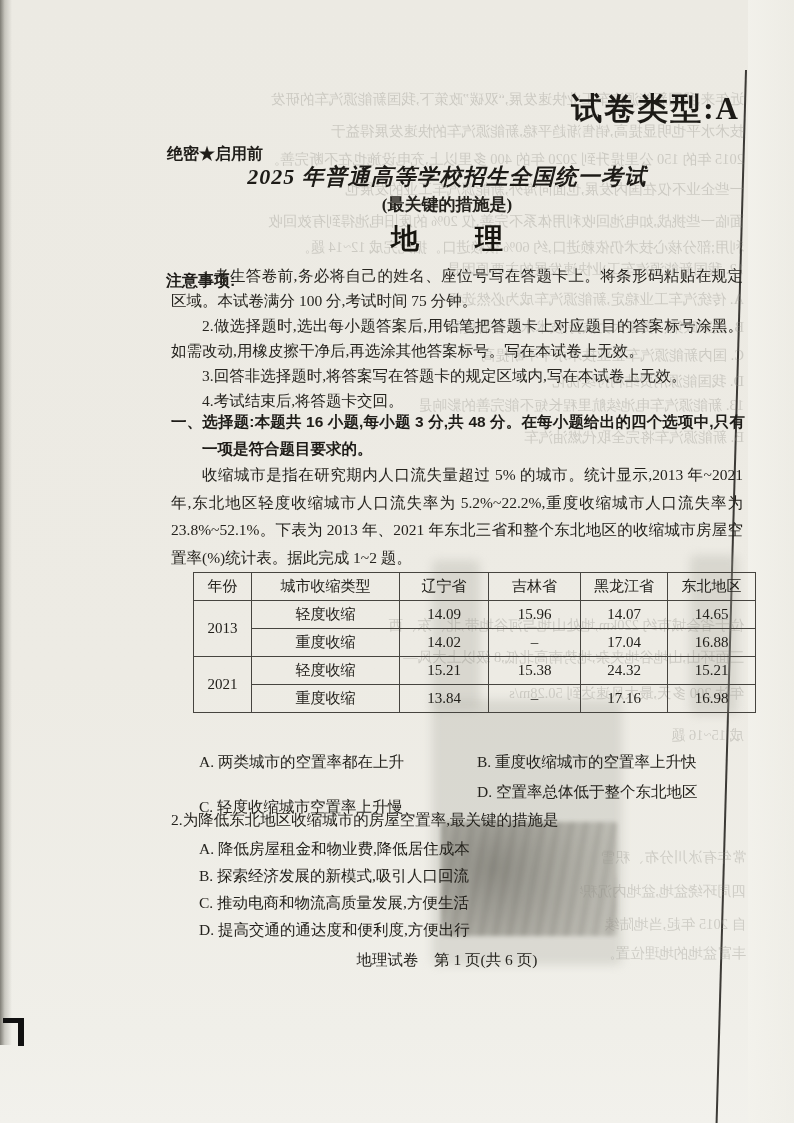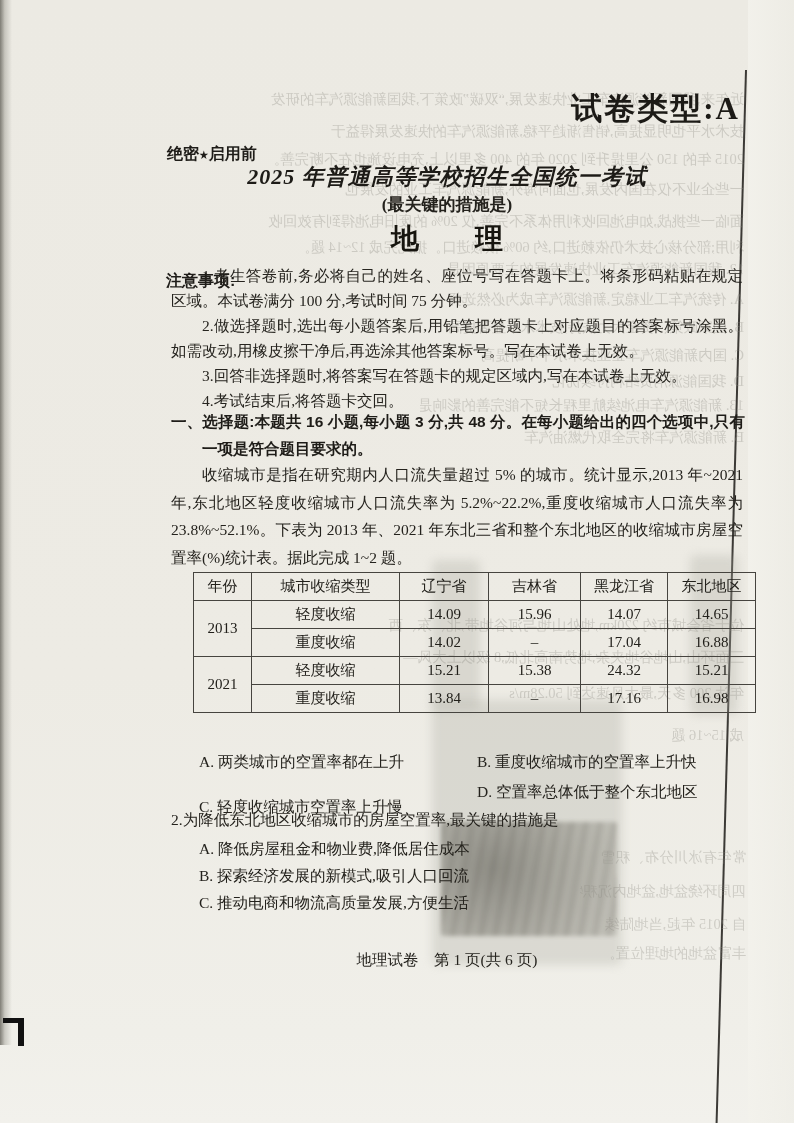--- a/index.html
+++ b/index.html
@@ -28,21 +28,21 @@
       repeating-linear-gradient(100deg,rgba(100,98,90,.25) 0 6px,rgba(140,138,128,.15) 6px 14px);
     filter:blur(2px);border-radius:3px;}
   
   .bleed{position:absolute;transform:scaleX(-1);color:#8f8d85;opacity:.34;
     font-size:14.5px;white-space:nowrap;overflow:hidden;text-align:left;
     font-family:"Liberation Serif","DejaVu Serif",serif;}
   
   .abs{position:absolute;}
   .paper-type{top:88px;right:54px;font-size:31px;font-weight:bold;letter-spacing:2px;color:#1c1a16;}
   .secrecy{top:144px;left:167px;font-size:16px;font-weight:bold;
-    font-family:Liberation Mono, monospace;color:#1f1d19;text-align:center;}
+    font-family:Liberation Serif, serif;color:#1f1d19;text-align:center;}
   .exam-title{top:162px;left:150px;width:594px;text-align:center;font-size:22px;
     font-weight:bold;letter-spacing:1px;color:#1d1b17;font-style:italic;}
   .exam-subtitle{top:193px;left:150px;width:594px;text-align:center;font-size:17px;
     font-weight:600;color:#24221d;}
   .subject{top:220px;left:150px;width:594px;text-align:center;font-size:28px;
     font-weight:bold;color:#17150f;}
   .notes-heading{top:247px;left:166px;font-size:16px;font-weight:bold;
     font-family:"Liberation Sans","DejaVu Sans",sans-serif;color:#1f1d19;margin-top:24px;}
   .notes{top:263px;left:171px;width:572px;font-size:15.5px;line-height:25px;text-align:justify;}
   .notes p{margin:0;text-indent:2em;}
@@ -157,16 +157,17 @@
 
   <div class="abs q-opt" style="top:752px;left:199px;">A. 两类城市的空置率都在上升</div>
   <div class="abs q-opt" style="top:752px;left:477px;">B. 重度收缩城市的空置率上升快</div>
   <div class="abs q-opt" style="top:782px;left:199px;margin-top:15px;">C. 轻度收缩城市空置率上升慢</div>
   <div class="abs q-opt" style="top:782px;left:477px;">D. 空置率总体低于整个东北地区</div>
 
   <div class="abs q-stem" style="top:810px;left:171px;width:574px;">2.为降低东北地区收缩城市的房屋空置率,最关键的措施是</div>
   <div class="abs q-opt" style="top:839px;left:199px;">A. 降低房屋租金和物业费,降低居住成本</div>
   <div class="abs q-opt" style="top:866px;left:199px;">B. 探索经济发展的新模式,吸引人口回流</div>
   <div class="abs q-opt" style="top:893px;left:199px;">C. 推动电商和物流高质量发展,方便生活</div>
+  <div class="abs q-opt" style="top:920px;left:199px;">D. 提高交通的通达度和便利度,方便出行</div>
 
   <div class="abs footer">地理试卷　第 1 页(共 6 页)</div>
 
 </div>
 
 </body></html>

